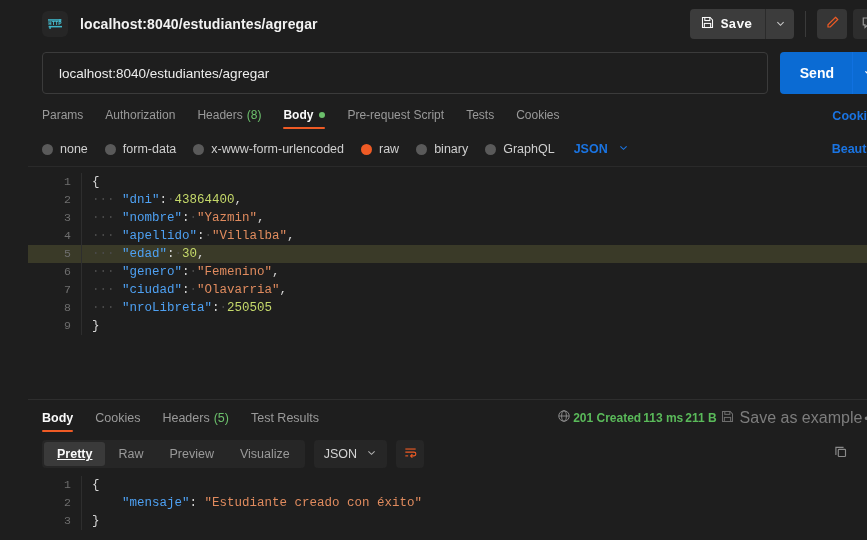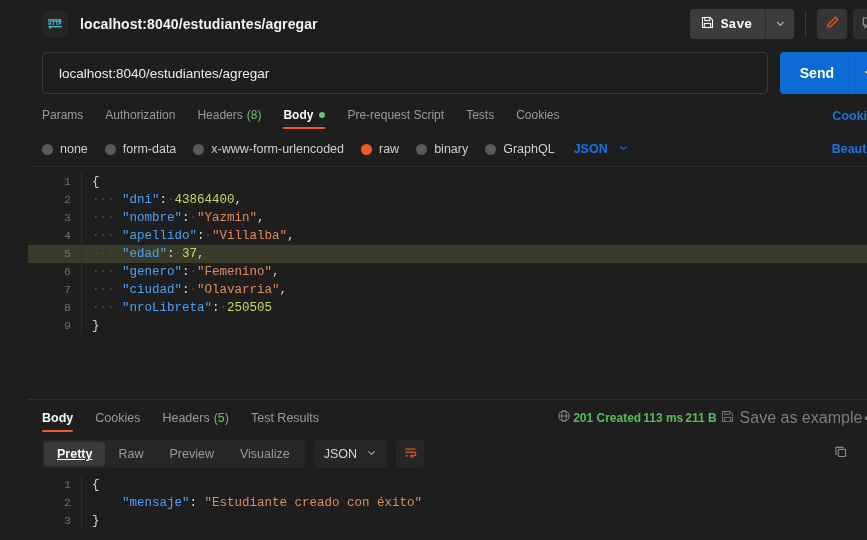--- a/index.html
+++ b/index.html
@@ -302,21 +302,21 @@
         <div class="code-line">
           <div class="gutter">3</div>
           <div class="code-content"><span class="ws">··· </span><span class="k">"nombre"</span><span class="p">:</span><span class="ws">·</span><span class="s">"Yazmin"</span><span class="p">,</span></div>
         </div>
         <div class="code-line">
           <div class="gutter">4</div>
           <div class="code-content"><span class="ws">··· </span><span class="k">"apellido"</span><span class="p">:</span><span class="ws">·</span><span class="s">"Villalba"</span><span class="p">,</span></div>
         </div>
         <div class="code-line hl">
           <div class="gutter">5</div>
-          <div class="code-content"><span class="ws">··· </span><span class="k">"edad"</span><span class="p">:</span><span class="ws">·</span><span class="n">37</span><span class="p">,</span></div>
+          <div class="code-content"><span class="ws">··· </span><span class="k">"edad"</span><span class="p">:</span><span class="ws">·</span><span class="n">30</span><span class="p">,</span></div>
         </div>
         <div class="code-line">
           <div class="gutter">6</div>
           <div class="code-content"><span class="ws">··· </span><span class="k">"genero"</span><span class="p">:</span><span class="ws">·</span><span class="s">"Femenino"</span><span class="p">,</span></div>
         </div>
         <div class="code-line">
           <div class="gutter">7</div>
           <div class="code-content"><span class="ws">··· </span><span class="k">"ciudad"</span><span class="p">:</span><span class="ws">·</span><span class="s">"Olavarria"</span><span class="p">,</span></div>
         </div>
         <div class="code-line">

